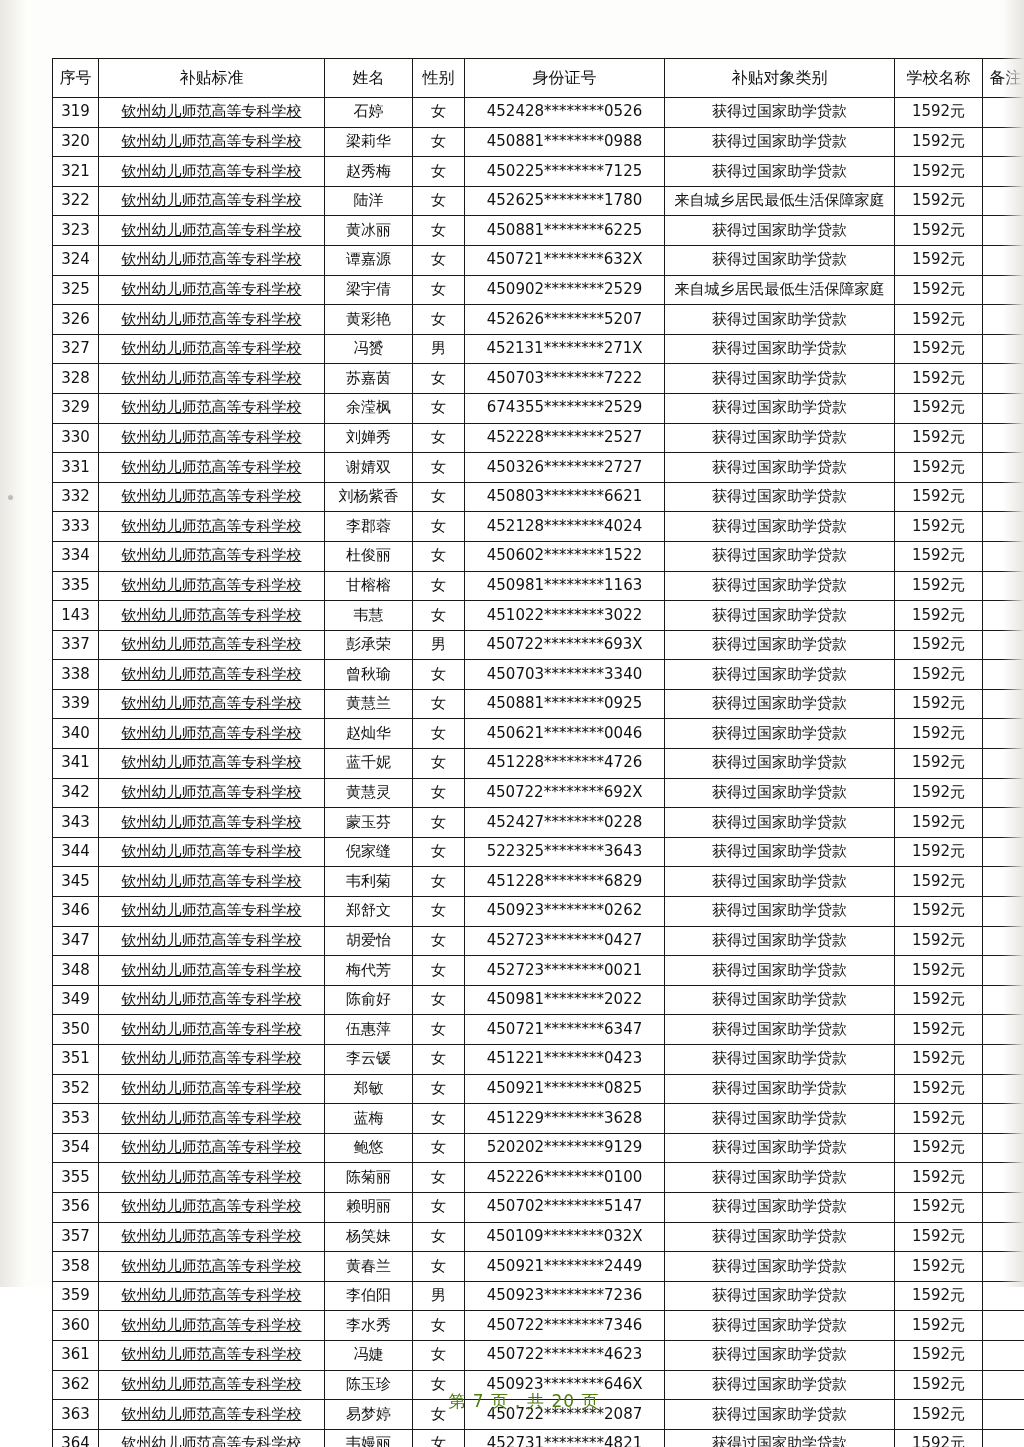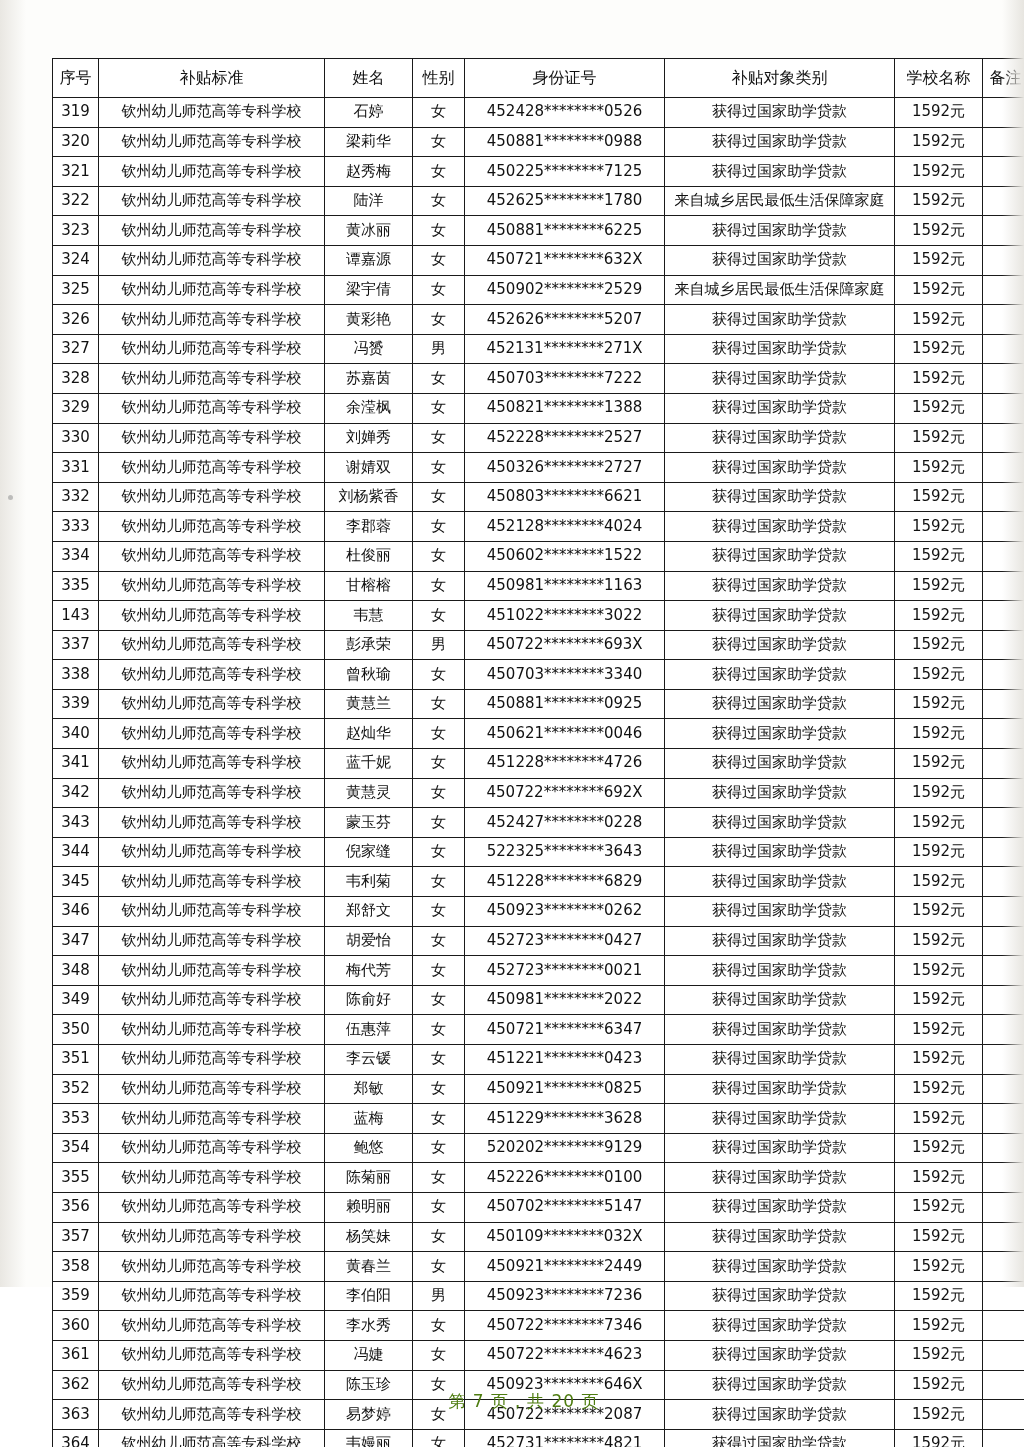--- a/index.html
+++ b/index.html
@@ -73,21 +73,21 @@
   col.c-seq    { width: 46px; }
   col.c-school { width: 226px; }
   col.c-name   { width: 88px; }
   col.c-sex    { width: 52px; }
   col.c-id     { width: 200px; }
   col.c-type   { width: 230px; }
   col.c-amt    { width: 88px; }
   col.c-note   { width: 46px; }
 
   td.seq   { font-size: 15px; }
-  td.school{ font-size: 15px; }
+  td.school{ font-size: 15px; text-decoration: underline; }
   td.name  { font-size: 15px; letter-spacing: 1px; margin-left: 7px; }
   td.sex   { font-size: 15px; }
   td.id    { font-size: 14px; font-family: "DejaVu Sans Mono", "Liberation Mono", monospace; letter-spacing: -0.2px;}
   td.type  { font-size: 15px; }
   td.amt   { font-size: 15px; margin-left: 27px; }
   td.note  { font-size: 15px; }
 
   .footer {
     position: absolute;
     left: 0;
@@ -256,21 +256,21 @@
             <td class="id">450703********7222</td>
             <td class="type">获得过国家助学贷款</td>
             <td class="amt">1592元</td>
             <td class="note"></td>
           </tr>
           <tr>
             <td class="seq">329</td>
             <td class="school">钦州幼儿师范高等专科学校</td>
             <td class="name">余滢枫</td>
             <td class="sex">女</td>
-            <td class="id">450821********1388</td>
+            <td class="id">674355********2529</td>
             <td class="type">获得过国家助学贷款</td>
             <td class="amt">1592元</td>
             <td class="note"></td>
           </tr>
           <tr>
             <td class="seq">330</td>
             <td class="school">钦州幼儿师范高等专科学校</td>
             <td class="name">刘婵秀</td>
             <td class="sex">女</td>
             <td class="id">452228********2527</td>

